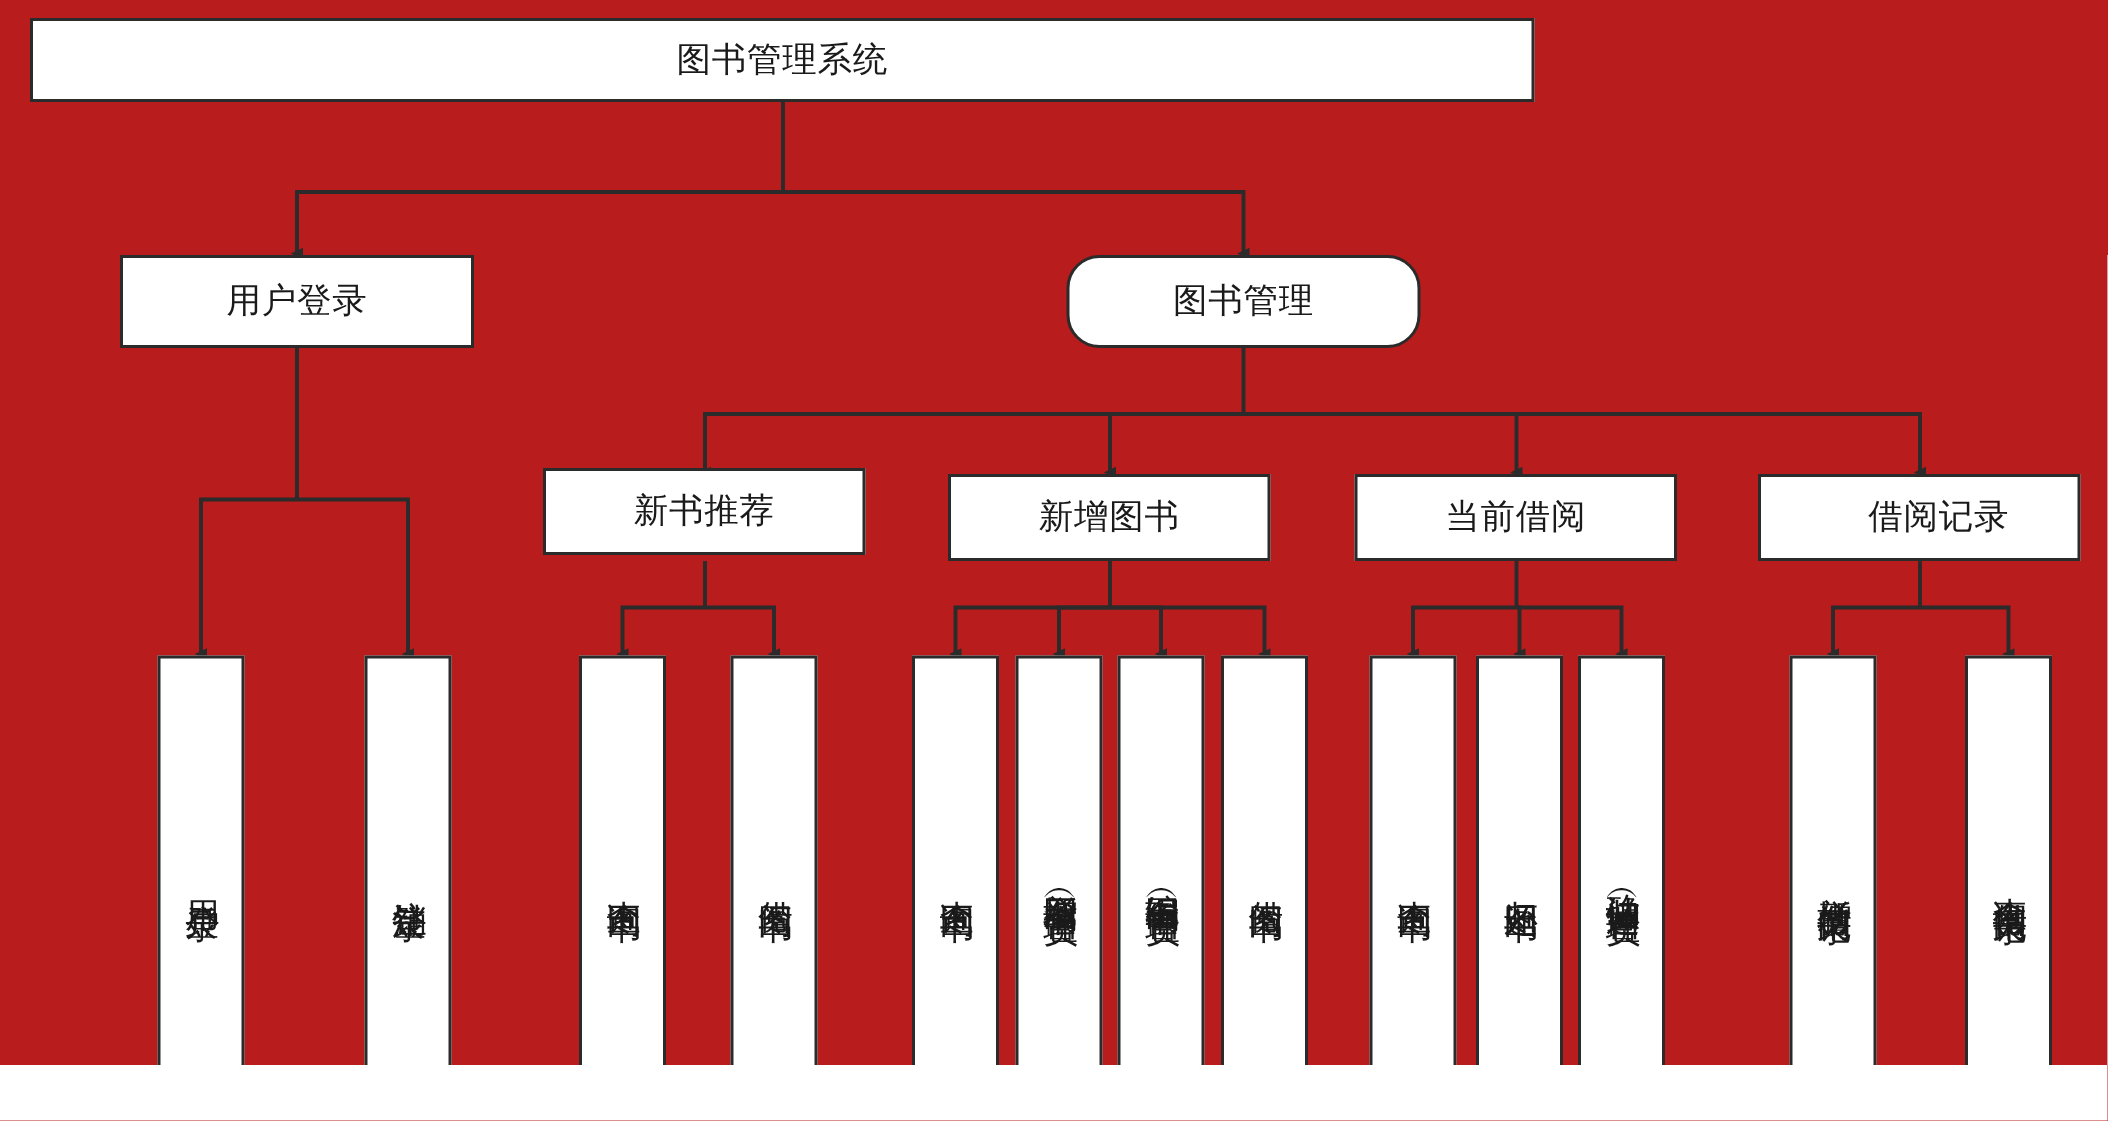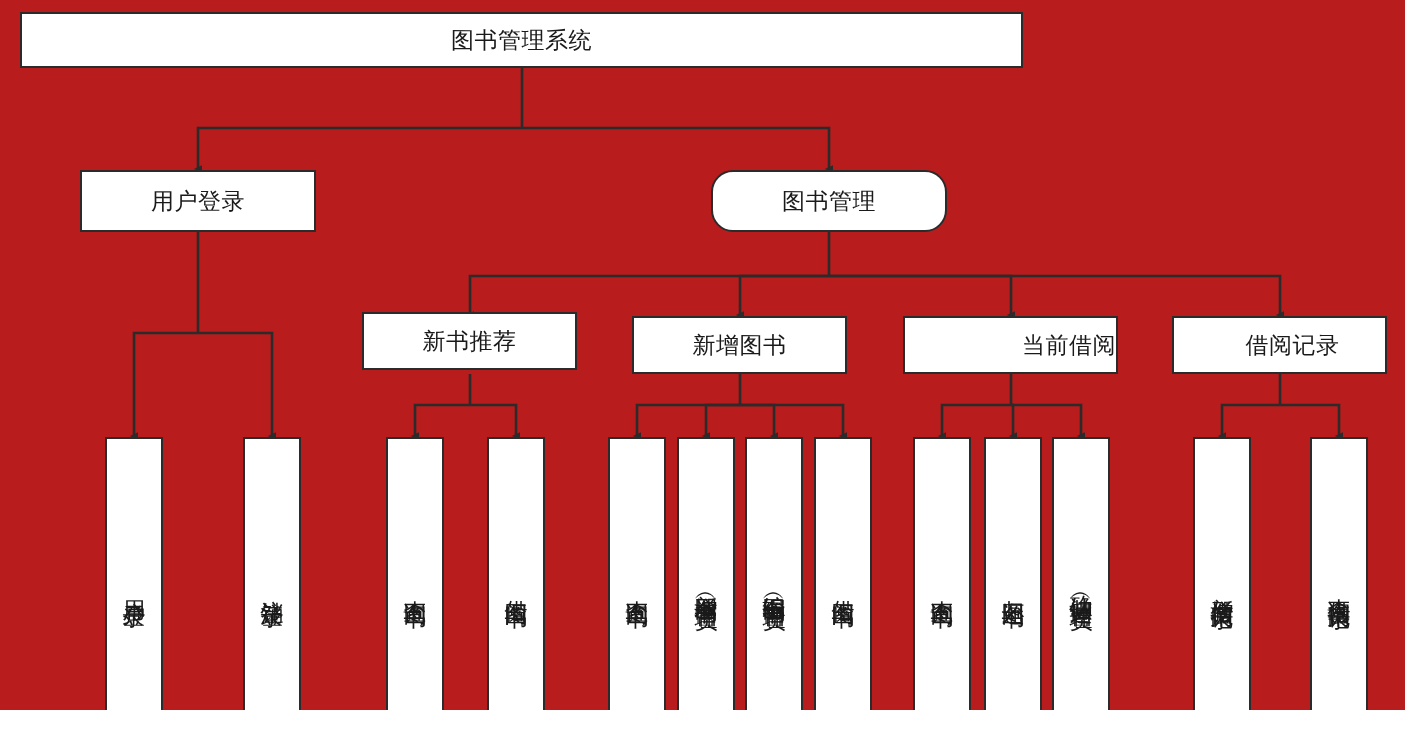--- a/index.html
+++ b/index.html
@@ -109,21 +109,21 @@
       </div>
       <div class="node horizontal" style="left: 711px; top: 170px; width: 236px; height: 62px; border-color: rgb(43, 43, 43); background: rgb(255, 255, 255); border-radius: 22px;">
         <span class="node-label" style="color: rgb(26, 26, 26);">图书管理</span>
       </div>
       <div class="node horizontal" style="left: 362px; top: 312px; width: 215px; height: 58px; border-color: rgb(43, 43, 43); background: rgb(255, 255, 255);">
         <span class="node-label" style="color: rgb(26, 26, 26);">新书推荐</span>
       </div>
       <div class="node horizontal" style="left: 632px; top: 316px; width: 215px; height: 58px; border-color: rgb(43, 43, 43); background: rgb(255, 255, 255);">
         <span class="node-label" style="color: rgb(26, 26, 26);">新增图书</span>
       </div>
-      <div class="node horizontal" style="left: 903px; top: 316px; width: 215px; height: 58px; border-color: rgb(43, 43, 43); background: rgb(255, 255, 255); justify-content: flex-end;">
+      <div class="node horizontal" style="left: 903px; top: 316px; width: 215px; height: 58px; border-color: rgb(43, 43, 43); background: rgb(255, 255, 255);">
         <span class="node-label" style="color: rgb(26, 26, 26);">当前借阅</span>
       </div>
       <div class="node horizontal" style="left: 1172px; top: 316px; width: 215px; height: 58px; border-color: rgb(43, 43, 43); background: rgb(255, 255, 255); padding-left: 26px;">
         <span class="node-label" style="color: rgb(26, 26, 26);">借阅记录</span>
       </div>
       <div class="node vertical" style="left: 105px; top: 437px; width: 58px; height: 297px; border-color: rgb(43, 43, 43); background: rgb(255, 255, 255);">
         <span class="node-label" style="color: rgb(26, 26, 26);">用户登录</span>
       </div>
       <div class="node vertical" style="left: 243px; top: 437px; width: 58px; height: 297px; border-color: rgb(43, 43, 43); background: rgb(255, 255, 255);">
         <span class="node-label" style="color: rgb(26, 26, 26);">注销登录</span>

